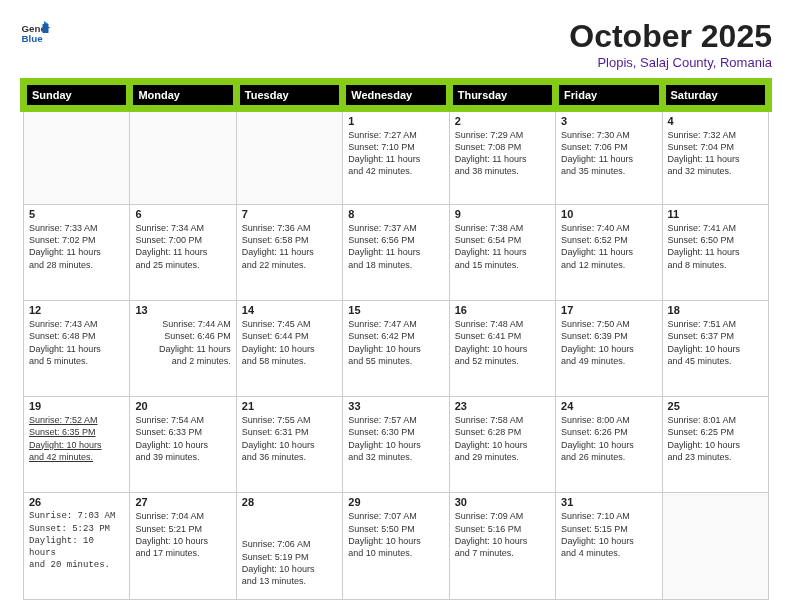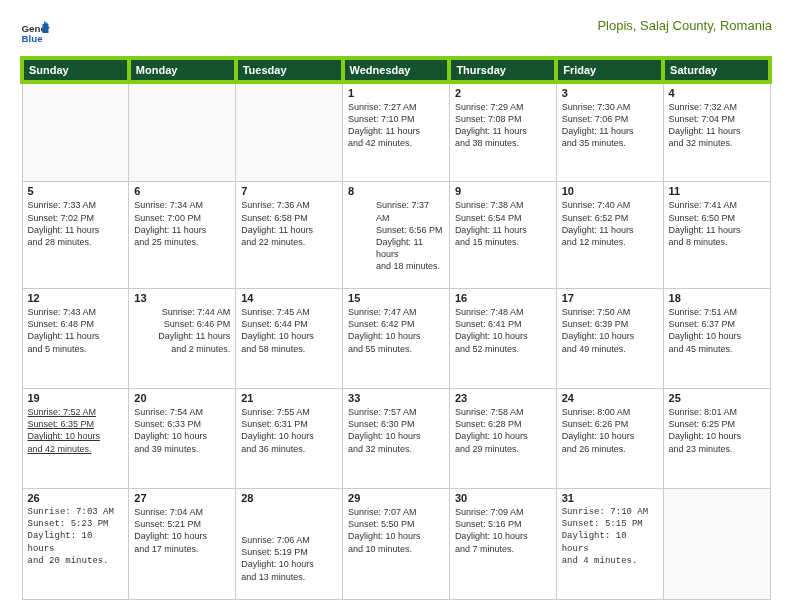--- a/index.html
+++ b/index.html
@@ -35,37 +35,37 @@
     .title-block {
       text-align: right;
     }
     .title-month {
       font-size: 32px;
       font-weight: bold;
       color: #222;
     }
     .title-location {
       font-size: 13px;
-      color: #4d7c0f;
+      color: #4c1d95;
     }
     .calendar {
       flex: 1;
       border: 1px solid #ccc;
       border-collapse: collapse;
       width: 100%;
       table-layout: fixed;
     }
     .calendar th {
-      background-color: #14532d;
+      background-color: #000000;
       color: #fff;
       font-size: 11px;
       font-weight: bold;
       padding: 4px 5px;
       text-align: left;
-      border: 4px solid #84cc16;
+      border: 7px solid #84cc16;
     }
     .calendar td {
       border: 1px solid #ccc;
       vertical-align: top;
       padding: 3px 5px;
       font-size: 9.5px;
       color: #333;
       height: 88px;
     }
     .day-num {
@@ -90,20 +90,21 @@
   <div class="header">
     <div class="logo">
       <svg class="logo-icon" viewBox="0 0 40 40" xmlns="http://www.w3.org/2000/svg">
         <text x="2" y="18" font-size="13" font-weight="bold" fill="#333" font-family="Arial">General</text>
         <text x="2" y="32" font-size="13" font-weight="bold" fill="#1a5faa" font-family="Arial">Blue</text>
         <polygon points="30,8 38,8 38,20 30,20" fill="#1a5faa"></polygon>
         <polygon points="32,4 38,8 32,8" fill="#1a7acc"></polygon>
       </svg>
     </div>
     <div class="title-block">
+      <div class="title-month">October 2025</div>
       <div class="title-location">Plopis, Salaj County, Romania</div>
     </div>
   </div>
 
   <table class="calendar">
     <thead>
       <tr>
       <th>Sunday</th>
           <th>Monday</th>
           <th>Tuesday</th>
@@ -164,21 +165,21 @@
           </td>
           <td>
             <div class="day-num">7</div>
             <div class="day-info" style="white-space: pre-line;">Sunrise: 7:36 AM
 Sunset: 6:58 PM
 Daylight: 11 hours
 and 22 minutes.</div>
           </td>
           <td>
             <div class="day-num">8</div>
-            <div class="day-info" style="white-space: pre-line; margin-left: 28px;">Sunrise: 7:37 AM
+            <div class="day-info" style="white-space: pre-line;">Sunrise: 7:37 AM
 Sunset: 6:56 PM
 Daylight: 11 hours
 and 18 minutes.</div>
           </td>
           <td>
             <div class="day-num">9</div>
             <div class="day-info" style="white-space: pre-line;">Sunrise: 7:38 AM
 Sunset: 6:54 PM
 Daylight: 11 hours
 and 15 minutes.</div>
@@ -331,21 +332,21 @@
           </td>
           <td>
             <div class="day-num">30</div>
             <div class="day-info" style="white-space: pre-line;">Sunrise: 7:09 AM
 Sunset: 5:16 PM
 Daylight: 10 hours
 and 7 minutes.</div>
           </td>
           <td>
             <div class="day-num">31</div>
-            <div class="day-info" style="white-space: pre-line; font-family: Liberation Mono, monospace;">Sunrise: 7:10 AM
+            <div class="day-info" style="white-space: pre-line;">Sunrise: 7:10 AM
 Sunset: 5:15 PM
 Daylight: 10 hours
 and 4 minutes.</div>
           </td>
           <td class="empty-cell"></td>
         </tr>
       </tbody>
   </table>
 </div>
 

